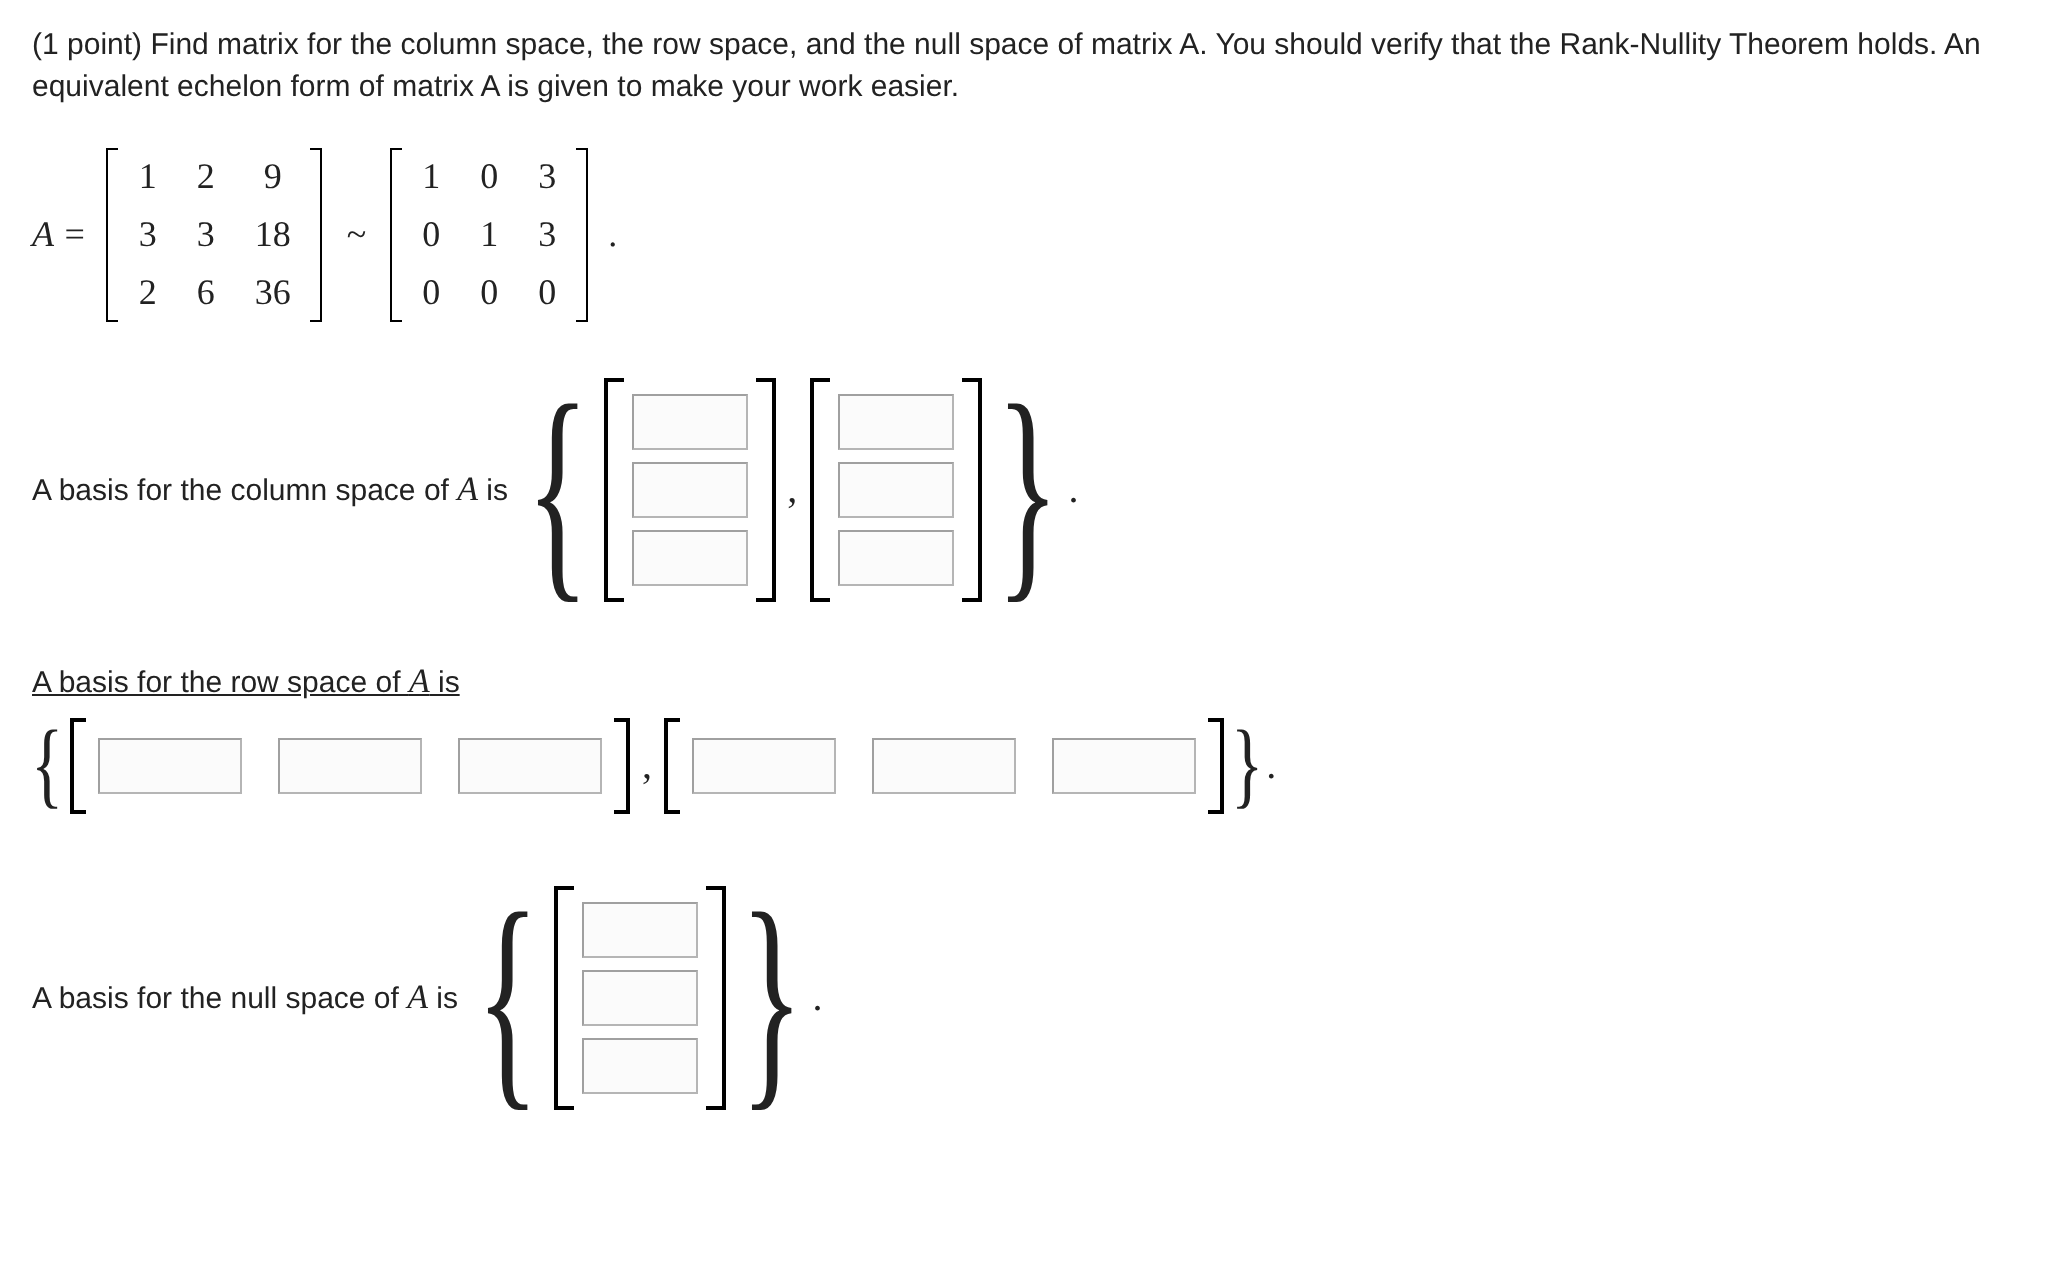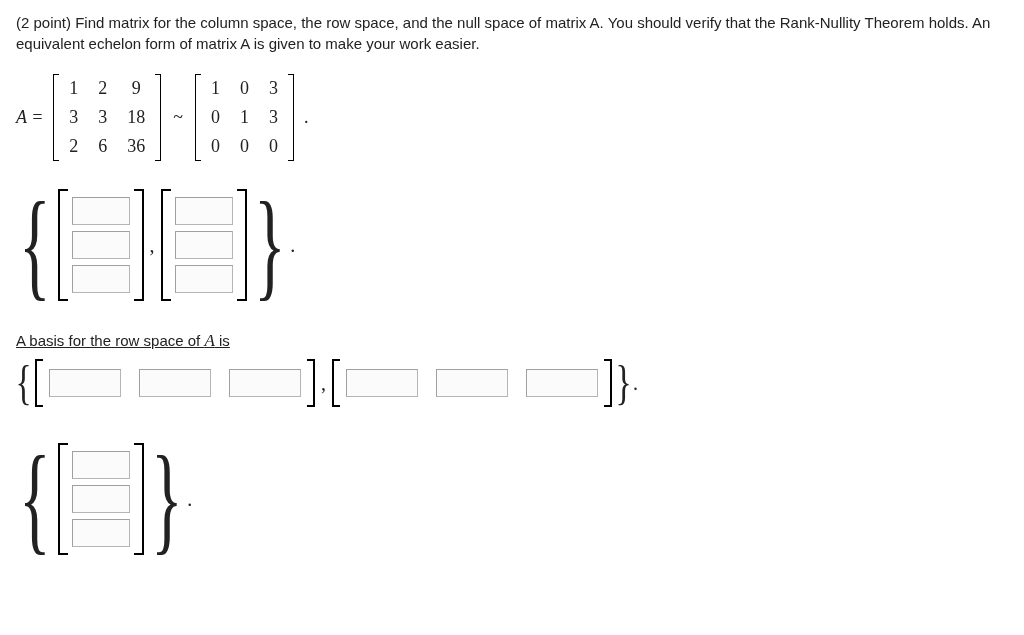--- a/index.html
+++ b/index.html
@@ -168,21 +168,21 @@
     .row-answer-line {
       display: flex;
       align-items: center;
       margin-bottom: 36px;
     }
   </style>
 </head>
 <body>
 
 <div class="problem-text">
-  <span>(2 point)</span>
+  <span>(1 point)</span>
   <span>Find matrix for the column space, the row space, and the null space of matrix A. You should verify that the Rank-Nullity Theorem holds. An equivalent echelon form of matrix A is given to make your work easier.</span>
 </div>
 
 <div class="matrix-row">
   <span class="lbl">A =</span>
   <span class="matrix">
     <span class="bracket-l"></span>
     <table>
       <tbody>
           <tr>
@@ -225,20 +225,23 @@
             <td>0</td>
           </tr>
     </tbody>
       </table>
     <span class="bracket-r"></span>
   </span>
   <span class="period">.</span>
 </div>
 
 <div class="answer-row">
+  <span class="answer-label">
+    <span>A basis for the column space of </span><span class="ital">A</span><span> is</span>
+  </span>
   <span class="brace-big vbrace">{</span>
 
   <span class="col-matrix">
     <span class="bracket-l2"></span>
     <span class="cells">
       <input class="cell-input" style="">
       <input class="cell-input" style="">
       <input class="cell-input" style="">
     </span>
     <span class="bracket-r2"></span>
@@ -286,20 +289,23 @@
       <input class="cell-input" style="">
     </span>
     <span class="rbracket-r"></span>
   </span>
 
   <span class="brace-big hbrace">}</span>
   <span class="sep">.</span>
 </div>
 
 <div class="answer-row">
+  <span class="answer-label">
+    <span>A basis for the null space of </span><span class="ital">A</span><span> is</span>
+  </span>
   <span class="brace-big vbrace">{</span>
 
   <span class="col-matrix">
     <span class="bracket-l2"></span>
     <span class="cells">
       <input class="cell-input" style="">
       <input class="cell-input" style="">
       <input class="cell-input" style="">
     </span>
     <span class="bracket-r2"></span>

